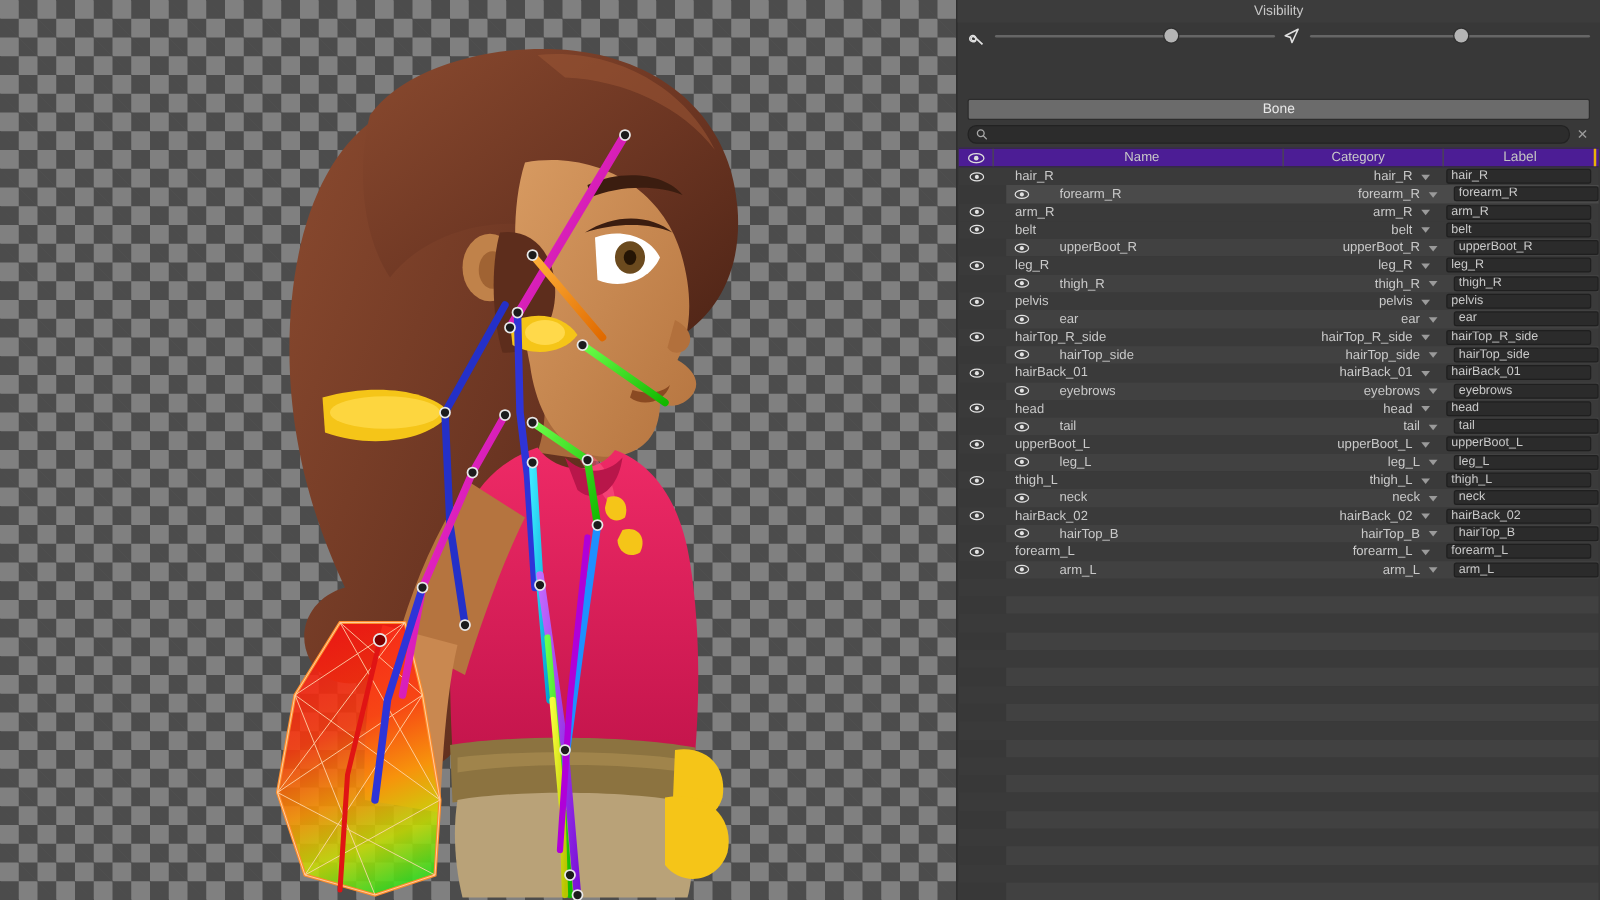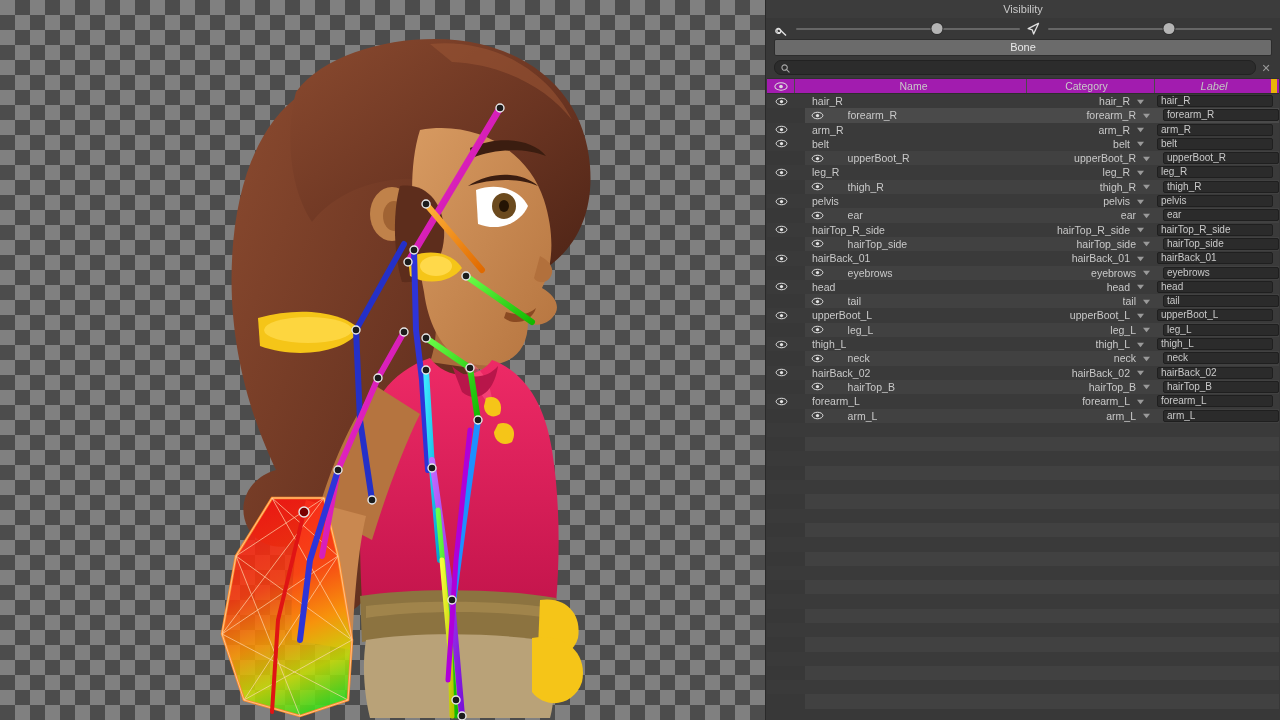--- a/index.html
+++ b/index.html
@@ -51,21 +51,21 @@
     content: ""; position: absolute; left: 0; right: 0; top: 6px;
     height: 2px; background: #666; border-radius: 1px;
   }
   .slider-knob {
     position: absolute; width: 11px; height: 11px; border-radius: 50%;
     background: #b4b4b4; top: 1px; transform: translateX(-50%);
     box-shadow: 0 0 0 1px #2f2f2f;
   }
 
   
-  .tabs { display: flex; padding: 1px 8px 0 8px; gap: 3px; }
+  .tabs { display: flex; padding: 1px 8px 0 8px; gap: 3px; margin-top: 40px; }
   .tab {
     flex: 1; height: 17px; line-height: 15px; text-align: center;
     font-size: 11px; color: #d2d2d2;
     background: #3f3f3f; border: 1px solid #2c2c2c; border-radius: 2px;
   }
   .tab.active { background: #6b6b6b; color: #e8e8e8; border-color: #2c2c2c; }
 
   
   .searchbar { display: flex; align-items: center; padding: 4px 8px 3px 8px; gap: 4px; }
   .search-wrap {
@@ -77,31 +77,31 @@
     font-size: 10px; color: #c8c8c8; font-family: "Liberation Sans", sans-serif;
     height: 13px;
   }
   .search-clear {
     width: 12px; text-align: center; font-size: 11px; color: #9a9a9a; line-height: 12px;
   }
 
   
   .table-head {
     display: flex; align-items: center; height: 16px;
-    background: #a21caf; border-top: 1px solid #303030; border-bottom: 1px solid #2e2e2e;
+    background: #4c1d95; border-top: 1px solid #303030; border-bottom: 1px solid #2e2e2e;
     margin: 0 1px;
   }
   .th {
     font-size: 11px; color: #c2c2c2; text-align: center;
     border-right: 1px solid #4a4a4a; height: 14px; line-height: 14px;
   }
   .th.c-eye { width: 28px; border-right: 1px solid #4a4a4a; display:flex; align-items:center; justify-content:center;}
   .th.c-name { width: 232px; }
   .th.c-cat  { width: 128px; }
-  .th.c-lab  { width: 122px; border-right: 6px solid #eab308; font-style: italic; }
+  .th.c-lab  { width: 122px; border-right: 2px solid #eab308; }
 
   
   #rows { flex: 1; overflow: hidden; margin: 0 1px; }
   .row {
     display: flex; height: 14.3px;
     background: #3a3a3a;
   }
   .row.odd { background: #414141; margin-left: 38px; }
   .row.selected { background: #4a4a4a; }
   .cell { height: 14px; display: flex; align-items: center; }

